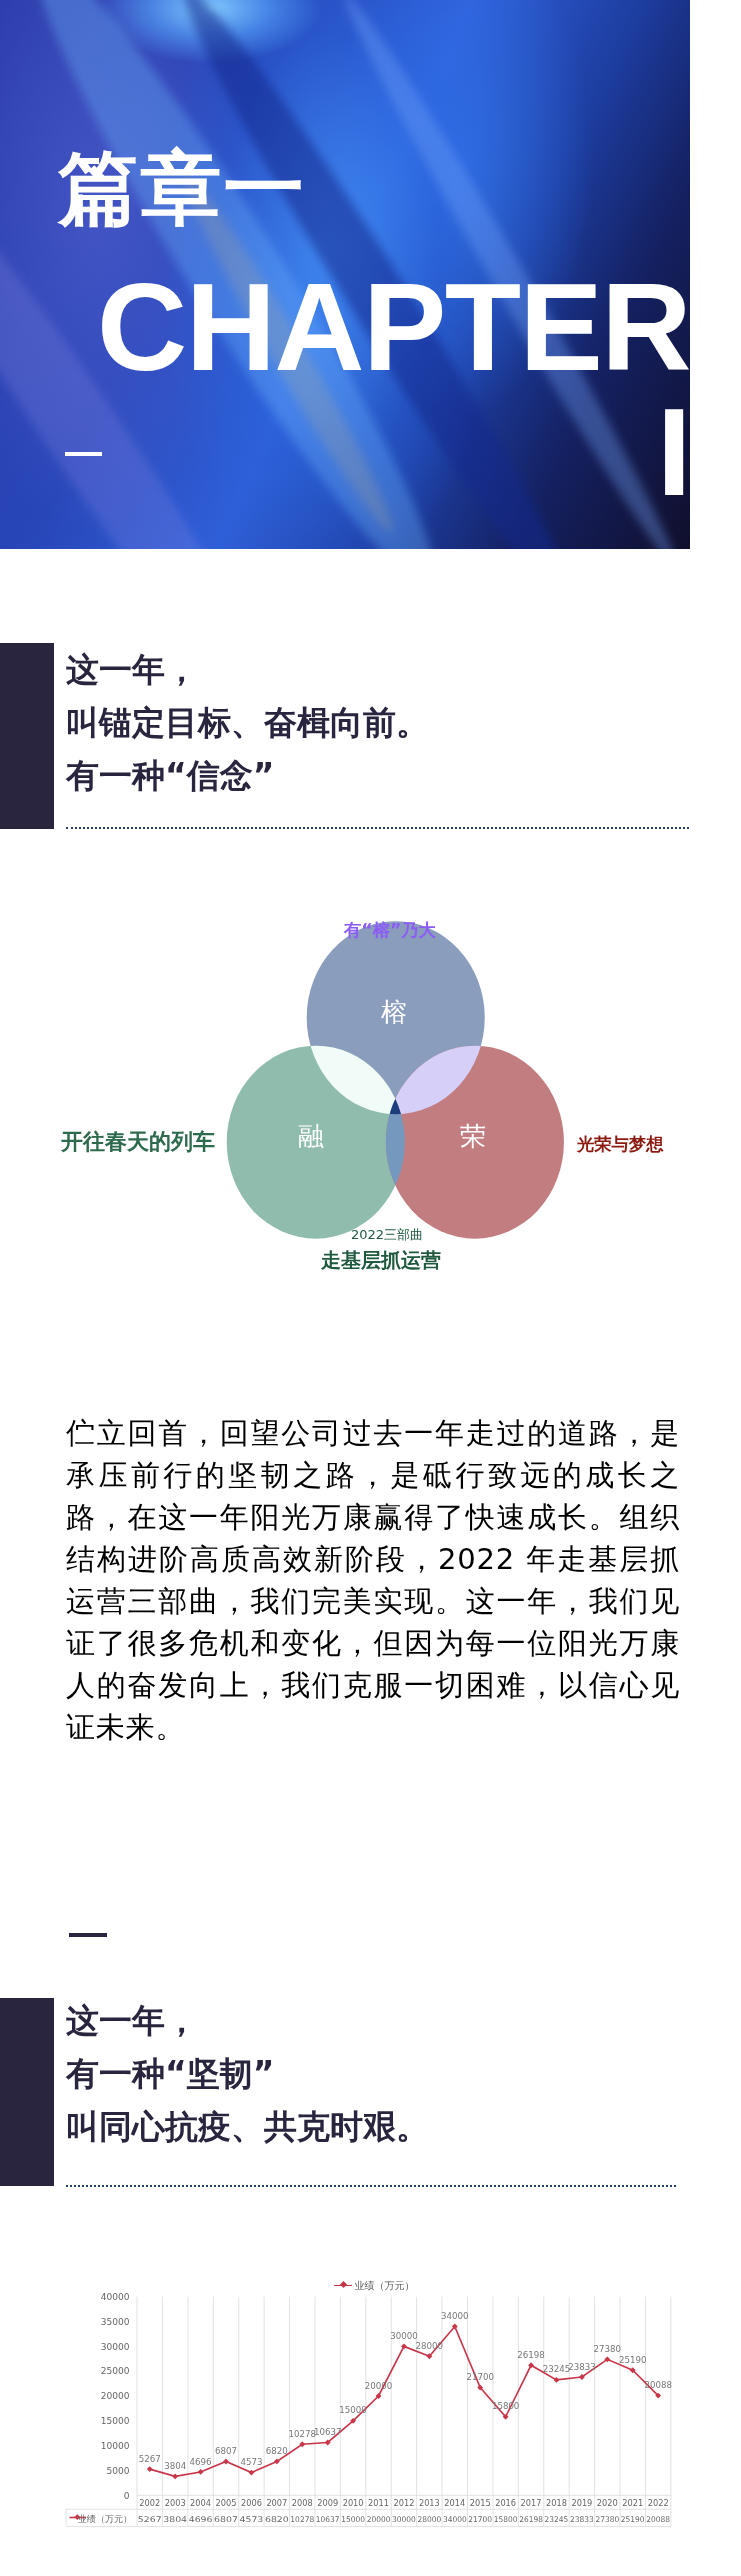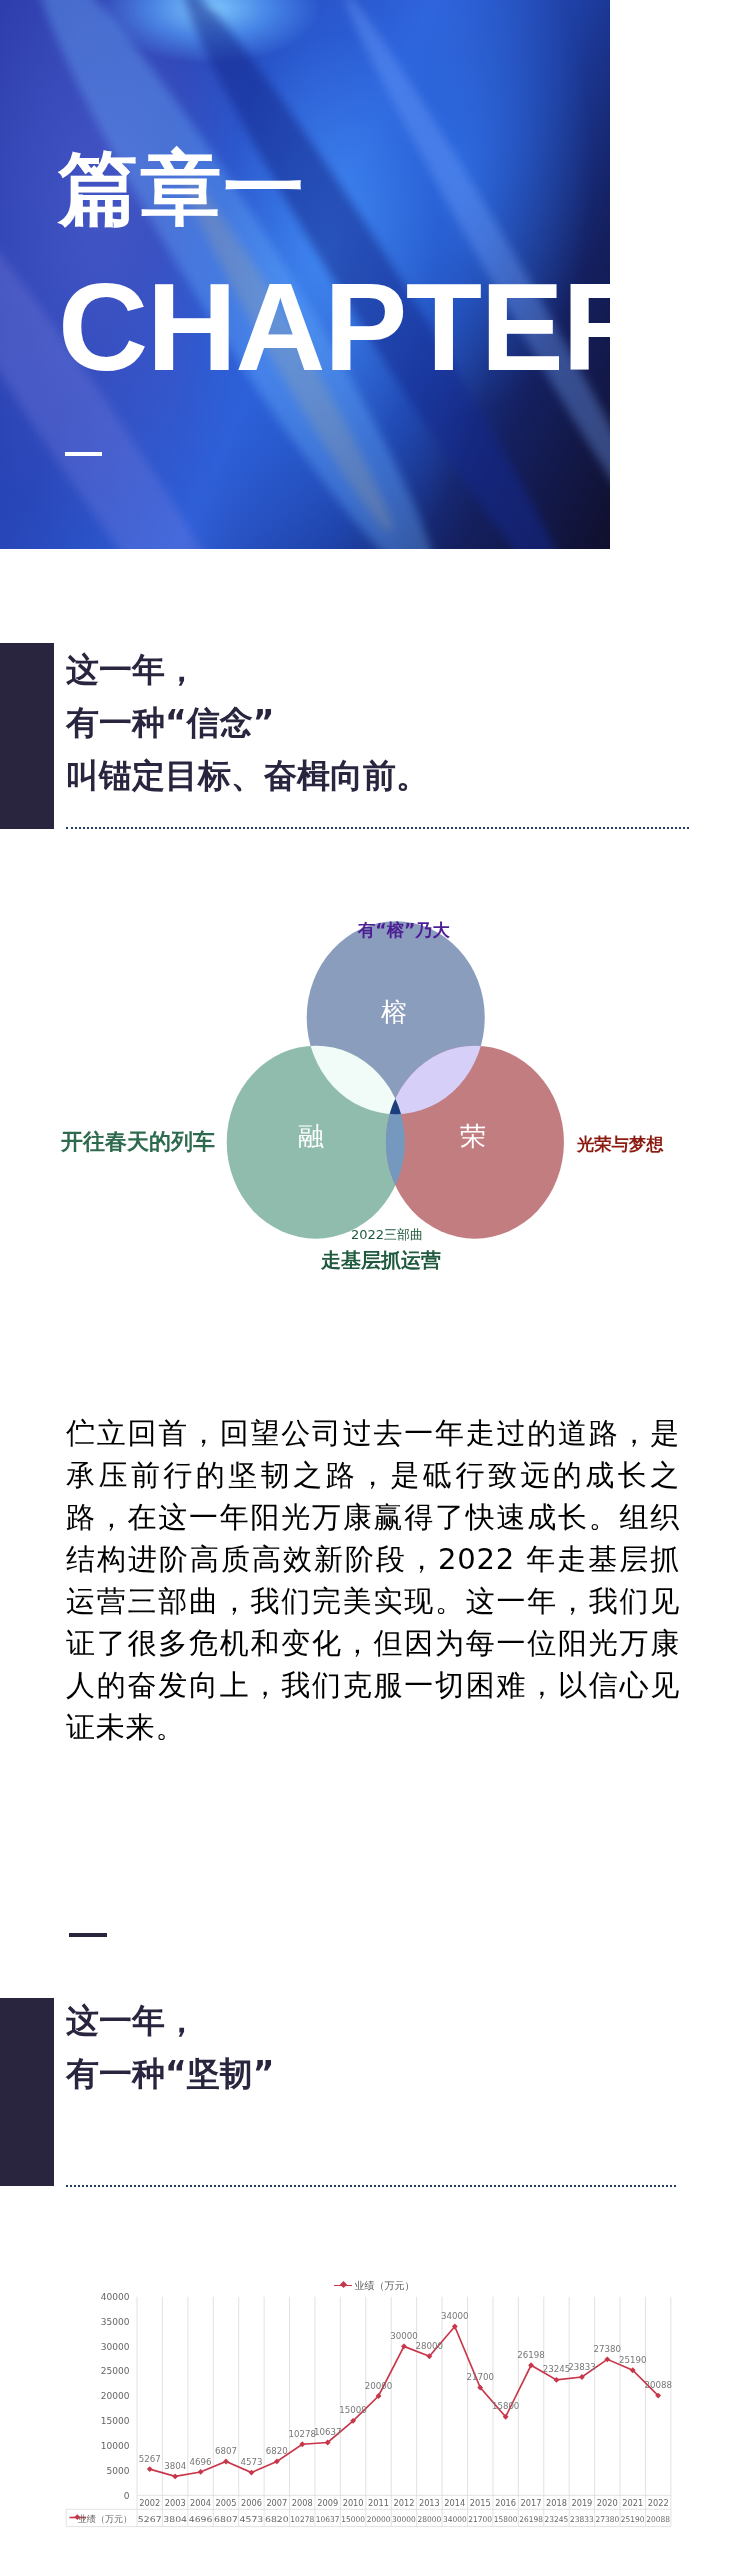--- a/index.html
+++ b/index.html
@@ -1,20 +1,20 @@
 <!DOCTYPE html>
 <html style="font-size:13px"><head>
 <meta charset="utf-8">
 <style>
   * { margin:0; padding:0; box-sizing:border-box; }
   html, body { width:742px; background:#ffffff; }
   body { position:relative; height:2576px; overflow:hidden; font-family:"DejaVu Sans","Liberation Sans",sans-serif; color:#2a2740; }
 
   
-  .hero { position:absolute; left:0; top:0; width:610px; height:549px; overflow:hidden;
+  .hero { position:absolute; left:0; top:0; width:690px; height:549px; overflow:hidden;
     background:
       radial-gradient(ellipse 148px 74px at 210px 8.2px, #7fc8ff 0%, rgba(90,170,255,0.6) 40%, rgba(0,0,0,0) 75%),
       radial-gradient(ellipse 214px 429px at 330px 247px, rgba(70,150,250,0.75) 0%, rgba(40,100,220,0.4) 50%, rgba(0,0,0,0) 80%),
       radial-gradient(ellipse 165px 313px at 461px 165px, rgba(50,120,240,0.7) 0%, rgba(0,0,0,0) 80%),
       radial-gradient(ellipse 214px 412px at 99px 206px, rgba(90,100,210,0.55) 0%, rgba(0,0,0,0) 80%),
       linear-gradient(115deg, #2a3aa8 0%, #2846b8 30%, #2f5fd8 50%, #1d3da0 68%, #142060 82%, #100f2c 100%);
   }
   .hero .streak { position:absolute; border-radius:50%; filter:blur(5px); }
   .hero .s1 { left:190px; top:-99px; width:91px; height:742px; background:rgba(110,180,255,0.35); transform:rotate(-32deg); }
   .hero .s2 { left:354px; top:-66px; width:58px; height:742px; background:rgba(20,40,140,0.55); transform:rotate(-32deg); }
@@ -60,22 +60,22 @@
   <div class="streak s5"></div>
   <div class="hero-title-cn">篇章一</div>
   <div class="hero-title-en">CHAPTER I</div>
   <div class="hero-dash"></div>
 </div>
 
 <div class="section-head" style="top:0;">
   <div class="head-bar" style="top:643px;height:186px;"></div>
   <div class="head-lines" style="top:643px;">
     <div>这一年，</div>
+    <div>叫锚定目标、奋楫向前。</div>
     <div>有一种“信念”</div>
-    <div>叫锚定目标、奋楫向前。</div>
   </div>
   <div class="head-dots" style="top:827px;width:623px;"></div>
 </div>
 
 <div class="venn">
   <svg width="742" height="396" viewBox="0 0 900 480">
     <defs>
       <clipPath id="cTop">
           <ellipse cx="480" cy="145" rx="108" ry="117"></ellipse>
         </clipPath>
@@ -100,36 +100,37 @@
       </g>
     <g clip-path="url(#cTop)">
         <g clip-path="url(#cLeft)">
           <ellipse id="vC" cx="576" cy="296" rx="108" ry="117" fill="#1c3f7c"></ellipse>
         </g>
       </g>
   </svg>
   <div class="venn-center" style="left:381px;top:97px;">榕</div>
   <div class="venn-center" style="left:298px;top:221px;">融</div>
   <div class="venn-center" style="left:460px;top:221px;">荣</div>
-  <div class="venn-label" id="lblTop" style="left: 358px; top: 20px; font-size: 17.3px; color: #4c1d95;">有“榕”乃大</div>
+  <div class="venn-label" id="lblTop" style="left: 344px; top: 20px; font-size: 17.3px; color: #8b5cf6;">有“榕”乃大</div>
   <div class="venn-label" id="lblLeft" style="left: 61px; top: 229px; font-size: 22px; color: rgb(46, 107, 78);">开往春天的列车</div>
   <div class="venn-label" id="lblRight" style="left: 577px; top: 234px; font-size: 17.3px; color: rgb(139, 26, 16);">光荣与梦想</div>
   <div class="venn-label" id="lblBottomSmall" style="left: 351px; top: 328px; font-size: 13px; font-weight: normal; color: rgb(31, 90, 62);">2022三部曲</div>
   <div class="venn-label" id="lblBottom" style="left: 321px; top: 349px; font-size: 20px; color: rgb(31, 90, 62);">走基层抓运营</div>
 </div>
 
 <p class="para">伫立回首，回望公司过去一年走过的道路，是承压前行的坚韧之路，是砥行致远的成长之路，在这一年阳光万康赢得了快速成长。组织结构进阶高质高效新阶段，2022 年走基层抓运营三部曲，我们完美实现。这一年，我们见证了很多危机和变化，但因为每一位阳光万康人的奋发向上，我们克服一切困难，以信心见证未来。</p>
 
 <div class="mid-dash"></div>
 
 <div class="section-head" style="top:0;">
   <div class="head-bar" style="top:1998px;height:188px;"></div>
   <div class="head-lines" style="top:1994px;">
     <div>这一年，</div>
     <div>有一种“坚韧”</div>
+    <div>叫同心抗疫、共克时艰。</div>
   </div>
   <div class="head-dots" style="top:2185px;width:610px;"></div>
 </div>
 
 <div class="chart">
   <div class="legend">
     <span class="legend-mark"></span><span>业绩（万元）</span>
   </div>
   <svg id="chartSvg" width="742" height="318" viewBox="0 0 900 386">
       <line x1="166" y1="47" x2="166" y2="326" stroke="#dcdcdc" stroke-width="1"></line>

